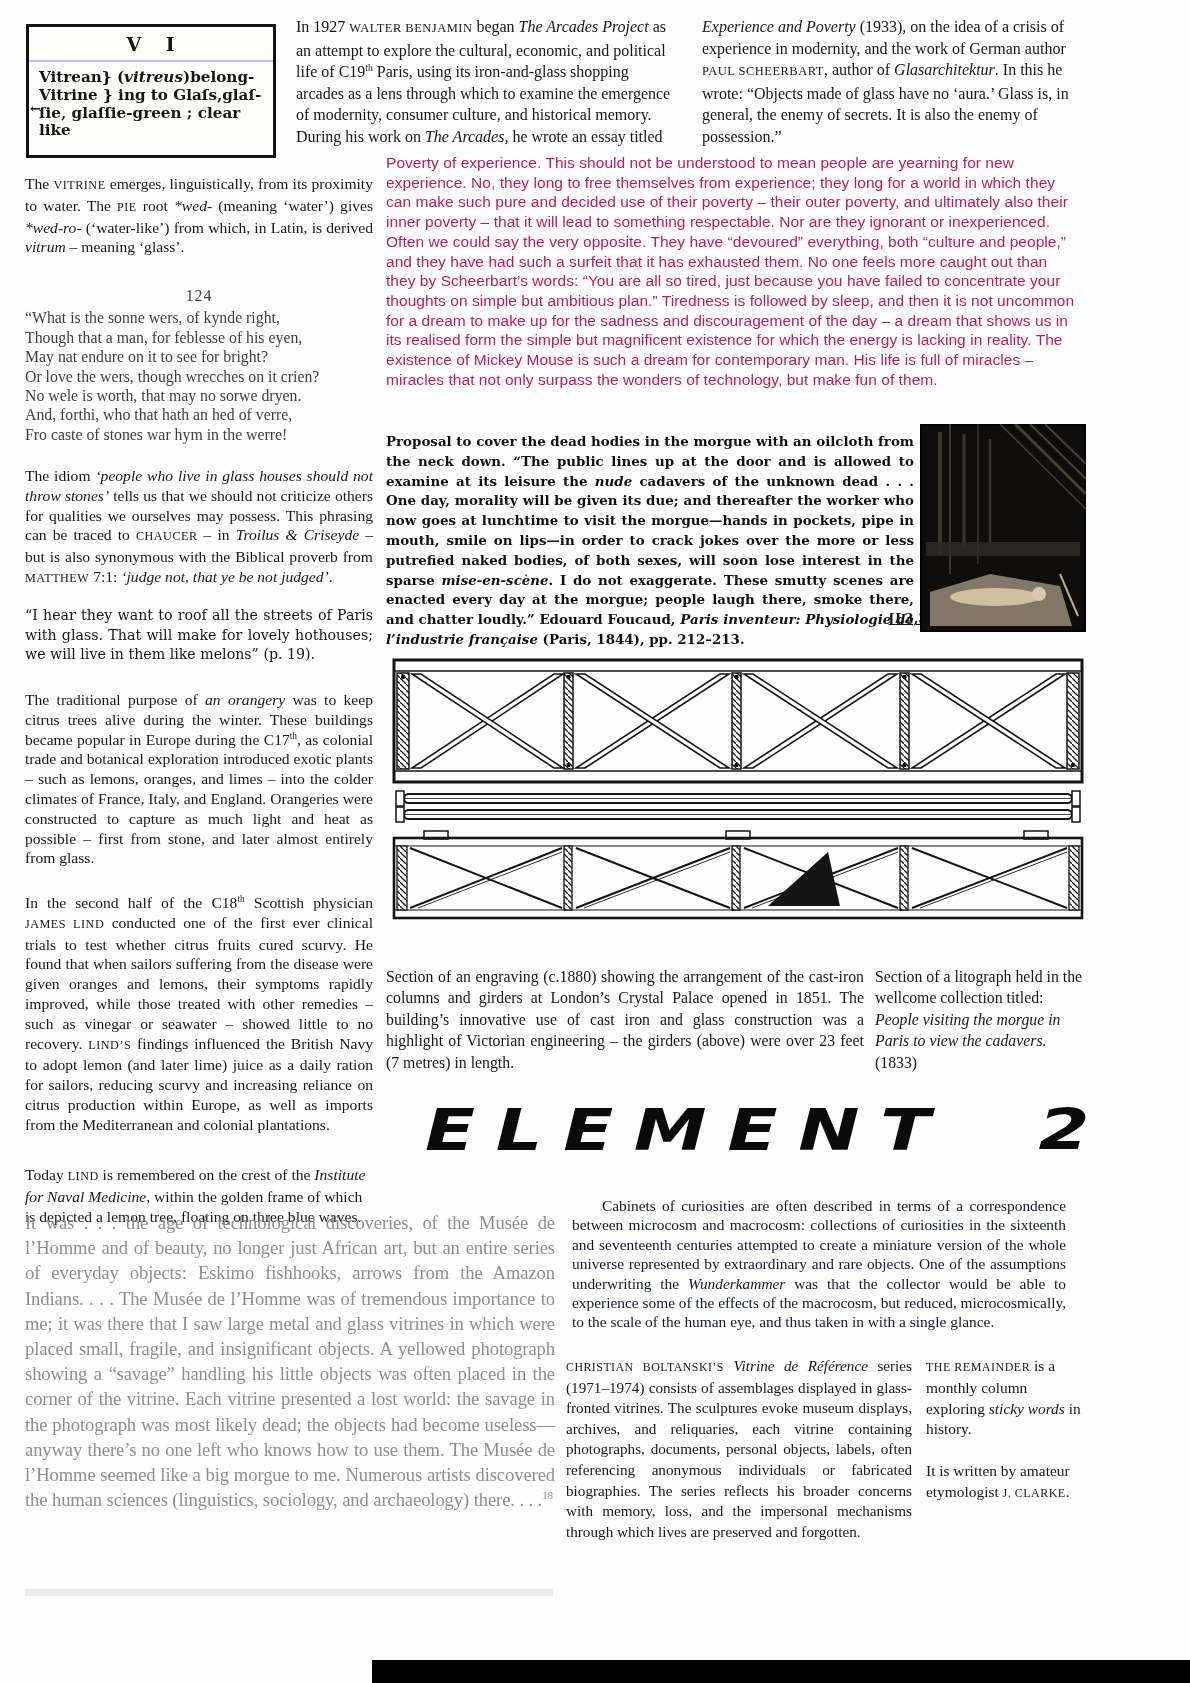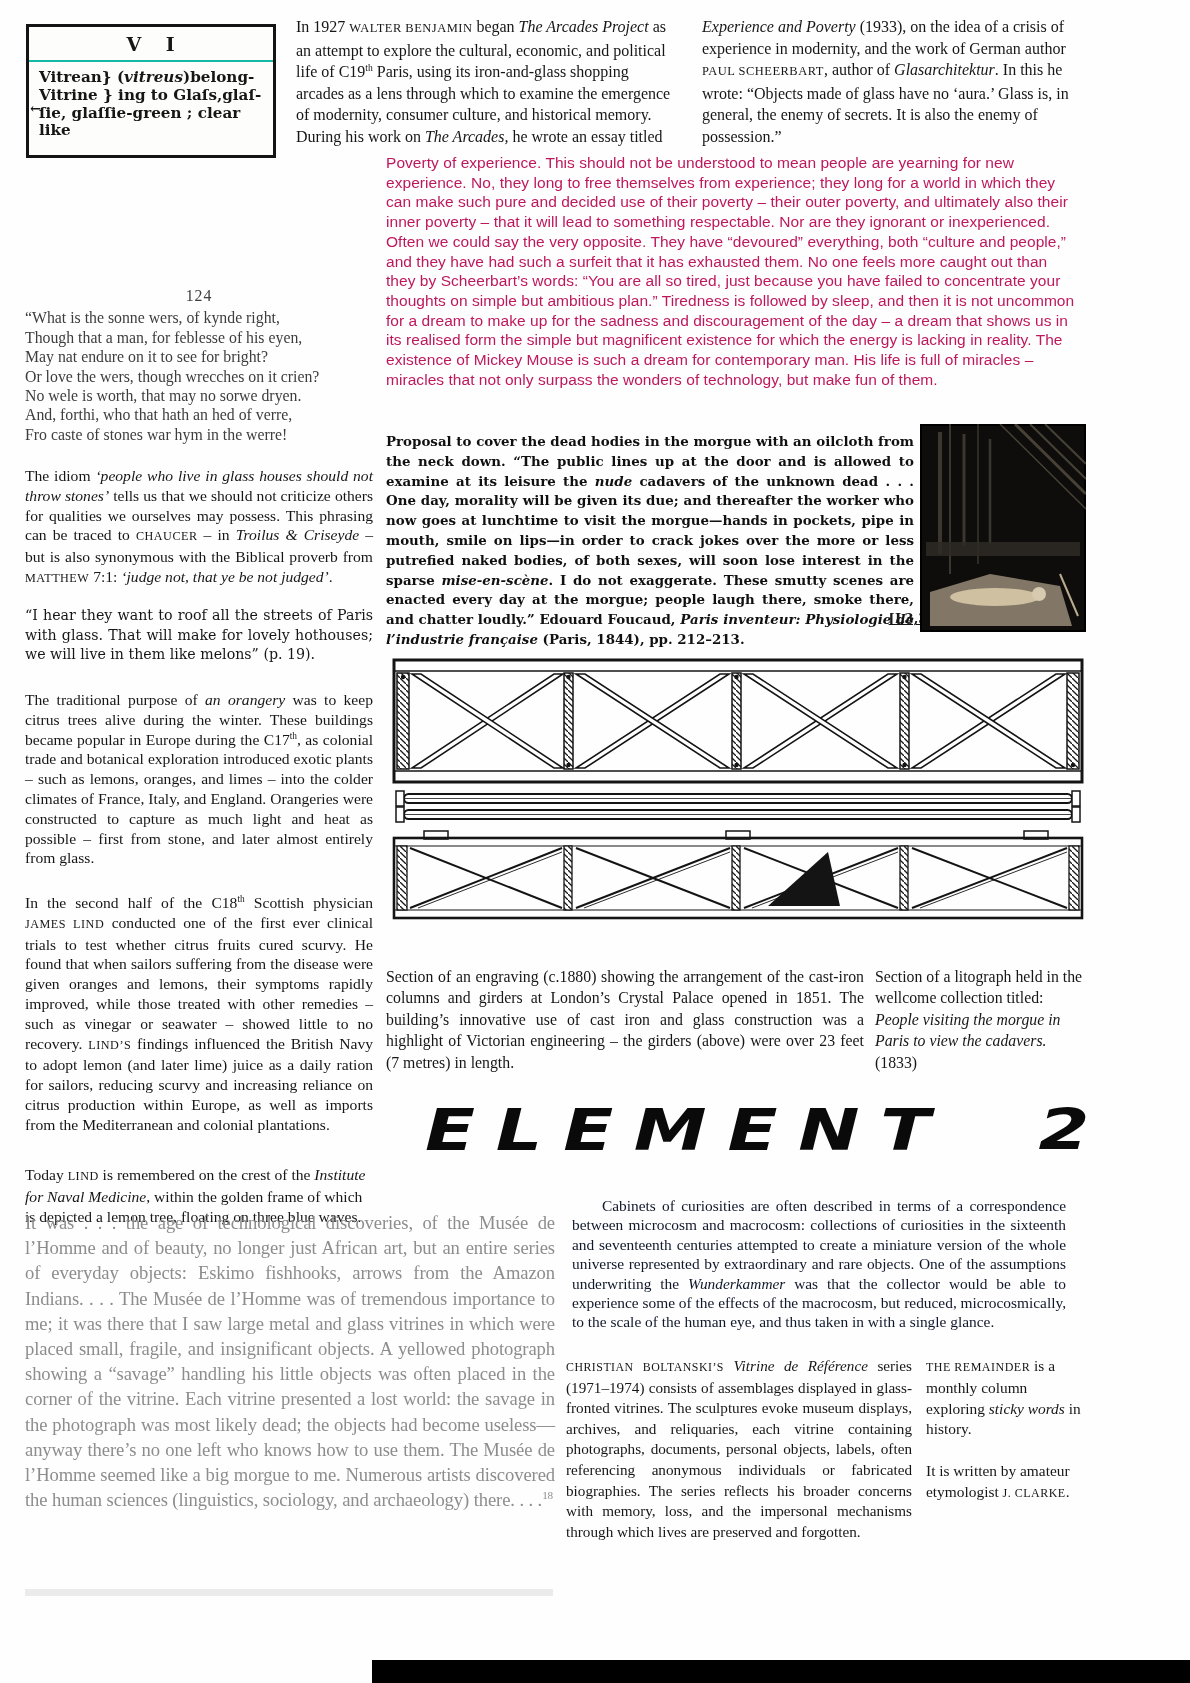--- a/index.html
+++ b/index.html
@@ -9,21 +9,21 @@
   .abs{position:absolute;}
   p{margin:0;}
   i{font-style:italic;}
   .sc{font-size:.78em;letter-spacing:.5px;}
   sup{font-size:.6em;vertical-align:super;line-height:0;}
 
   
   .clip{left:26px;top:24px;width:250px;height:134px;border:3px solid #141414;
         font-family:"DejaVu Serif",serif;background:#fdfdfb;}
   .clip-vi{text-align:center;font-weight:bold;font-size:19px;letter-spacing:9px;
-           padding:6px 0 5px 8px;border-bottom:2px solid #14b8a6;}
+           padding:6px 0 5px 8px;border-bottom:2px solid #c4b5fd;}
   .clip-body{padding:7px 6px 0 10px;font-weight:bold;font-size:15.2px;line-height:17.8px;}
   .clip-mark{position:absolute;left:1px;top:74px;font-size:13px;font-weight:bold;}
 
   
   .topcol{font-size:16px;line-height:21.6px;text-align:left;}
   .col-benjamin{left:296px;top:16px;width:380px;}
   .col-experience{left:702px;top:16px;width:380px;}
 
   
   .poverty{left:386px;top:153px;width:690px;font-family:"Liberation Sans",sans-serif;
@@ -85,20 +85,21 @@
       <div>ſie, glaſſie-green ; clear like</div>
     </div>
     <div class="clip-mark">←</div>
   </div>
 
   <p class="abs topcol col-benjamin">In 1927 <span class="sc">WALTER BENJAMIN</span> began <i>The Arcades Project</i> as an attempt to explore the cultural, economic, and political life of C19<sup>th</sup> Paris, using its iron-and-glass shopping arcades as a lens through which to examine the emergence of modernity, consumer culture, and historical memory. During his work on <i>The Arcades,</i> he wrote an essay titled</p>
   <p class="abs topcol col-experience"><i>Experience and Poverty</i> (1933), on the idea of a crisis of experience in modernity, and the work of German author <span class="sc">PAUL SCHEERBART</span>, author of <i>Glasarchitektur</i>. In this he wrote: “Objects made of glass have no ‘aura.’ Glass is, in general, the enemy of secrets. It is also the enemy of possession.”</p>
 
   <p class="abs poverty">Poverty of experience. This should not be understood to mean people are yearning for new experience. No, they long to free themselves from experience; they long for a world in which they can make such pure and decided use of their poverty – their outer poverty, and ultimately also their inner poverty – that it will lead to something respectable. Nor are they ignorant or inexperienced. Often we could say the very opposite. They have “devoured” everything, both “culture and people,” and they have had such a surfeit that it has exhausted them. No one feels more caught out than they by Scheerbart’s words: “You are all so tired, just because you have failed to concentrate your thoughts on simple but ambitious plan.” Tiredness is followed by sleep, and then it is not uncommon for a dream to make up for the sadness and discouragement of the day – a dream that shows us in its realised form the simple but magnificent existence for which the energy is lacking in reality. The existence of Mickey Mouse is such a dream for contemporary man. His life is full of miracles – miracles that not only surpass the wonders of technology, but make fun of them.</p>
 
+  <p class="abs leftcol-p p-vitrine">The <span class="sc">VITRINE</span> emerges, linguistically, from its proximity to water. The <span class="sc">PIE</span> root <i>*wed-</i> (meaning ‘water’) gives <i>*wed-ro-</i> (‘water-like’) from which, in Latin, is derived <i>vitrum</i> – meaning ‘glass’.</p>
 
   <div class="abs poem">
     <div class="poem-num">124</div>
     <div>“What is the sonne wers, of kynde right,</div>
     <div>Though that a man, for feblesse of his eyen,</div>
     <div>May nat endure on it to see for bright?</div>
     <div>Or love the wers, though wrecches on it crien?</div>
     <div>No wele is worth, that may no sorwe dryen.</div>
     <div>And, forthi, who that hath an hed of verre,</div>
     <div>Fro caste of stones war hym in the werre!</div>

